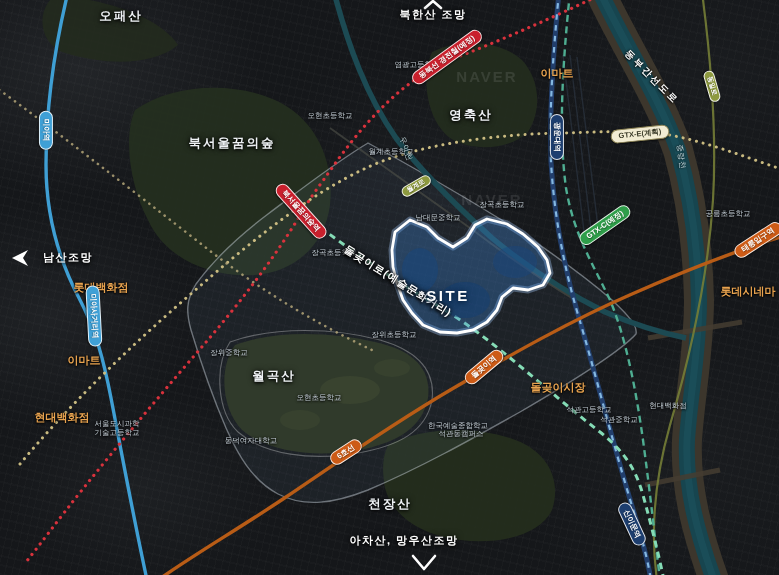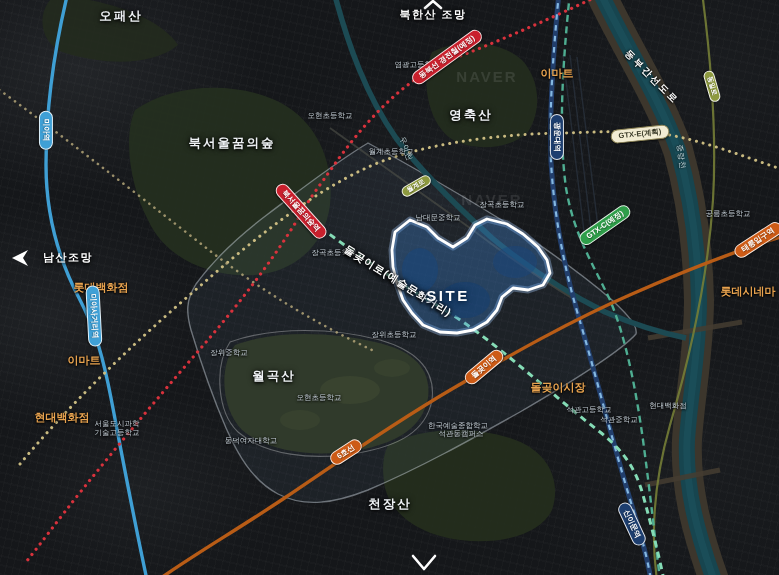--- a/index.html
+++ b/index.html
@@ -107,20 +107,21 @@
     <g stroke="#ffffff" stroke-width="2.6" fill="none" stroke-linecap="round" stroke-linejoin="round">
       <polyline points="425,8 433,1 441,8"></polyline>
       <polygon points="12,258 28,250 23,258 28,266" fill="#ffffff" stroke="none"></polygon>
       <polyline points="413,556 424,569 435,556"></polyline>
     </g>
   </svg>
 
   <div id="labels">
       <div class="lb view" style="left: 433px; top: 15px; transform: translate(-50%, -50%);">북한산 조망</div>
       <div class="lb view" style="left: 68px; top: 258px; transform: translate(-50%, -50%);">남산조망</div>
+      <div class="lb view" style="left: 404px; top: 541px; transform: translate(-50%, -50%);">아차산, 망우산조망</div>
       <div class="lb mountain" style="left: 121px; top: 17px; transform: translate(-50%, -50%); font-family: Liberation Serif, serif;">오패산</div>
       <div class="lb mountain" style="left: 232px; top: 144px; transform: translate(-50%, -50%);">북서울꿈의숲</div>
       <div class="lb mountain" style="left: 471px; top: 116px; transform: translate(-50%, -50%);">영축산</div>
       <div class="lb mountain" style="left: 274px; top: 377px; transform: translate(-50%, -50%);">월곡산</div>
       <div class="lb mountain" style="left: 390px; top: 505px; transform: translate(-50%, -50%);">천장산</div>
       <div class="lb school" style="left: 417px; top: 37px; transform: translate(-50%, -50%); margin-top: 28px;">염광고등학교</div>
       <div class="lb school" style="left: 330px; top: 116px; transform: translate(-50%, -50%);">오현초등학교</div>
       <div class="lb school" style="left: 391px; top: 152px; transform: translate(-50%, -50%);">월계초등학교</div>
       <div class="lb school" style="left: 438px; top: 218px; transform: translate(-50%, -50%);">남대문중학교</div>
       <div class="lb school" style="left: 502px; top: 205px; transform: translate(-50%, -50%);">장곡초등학교</div>

